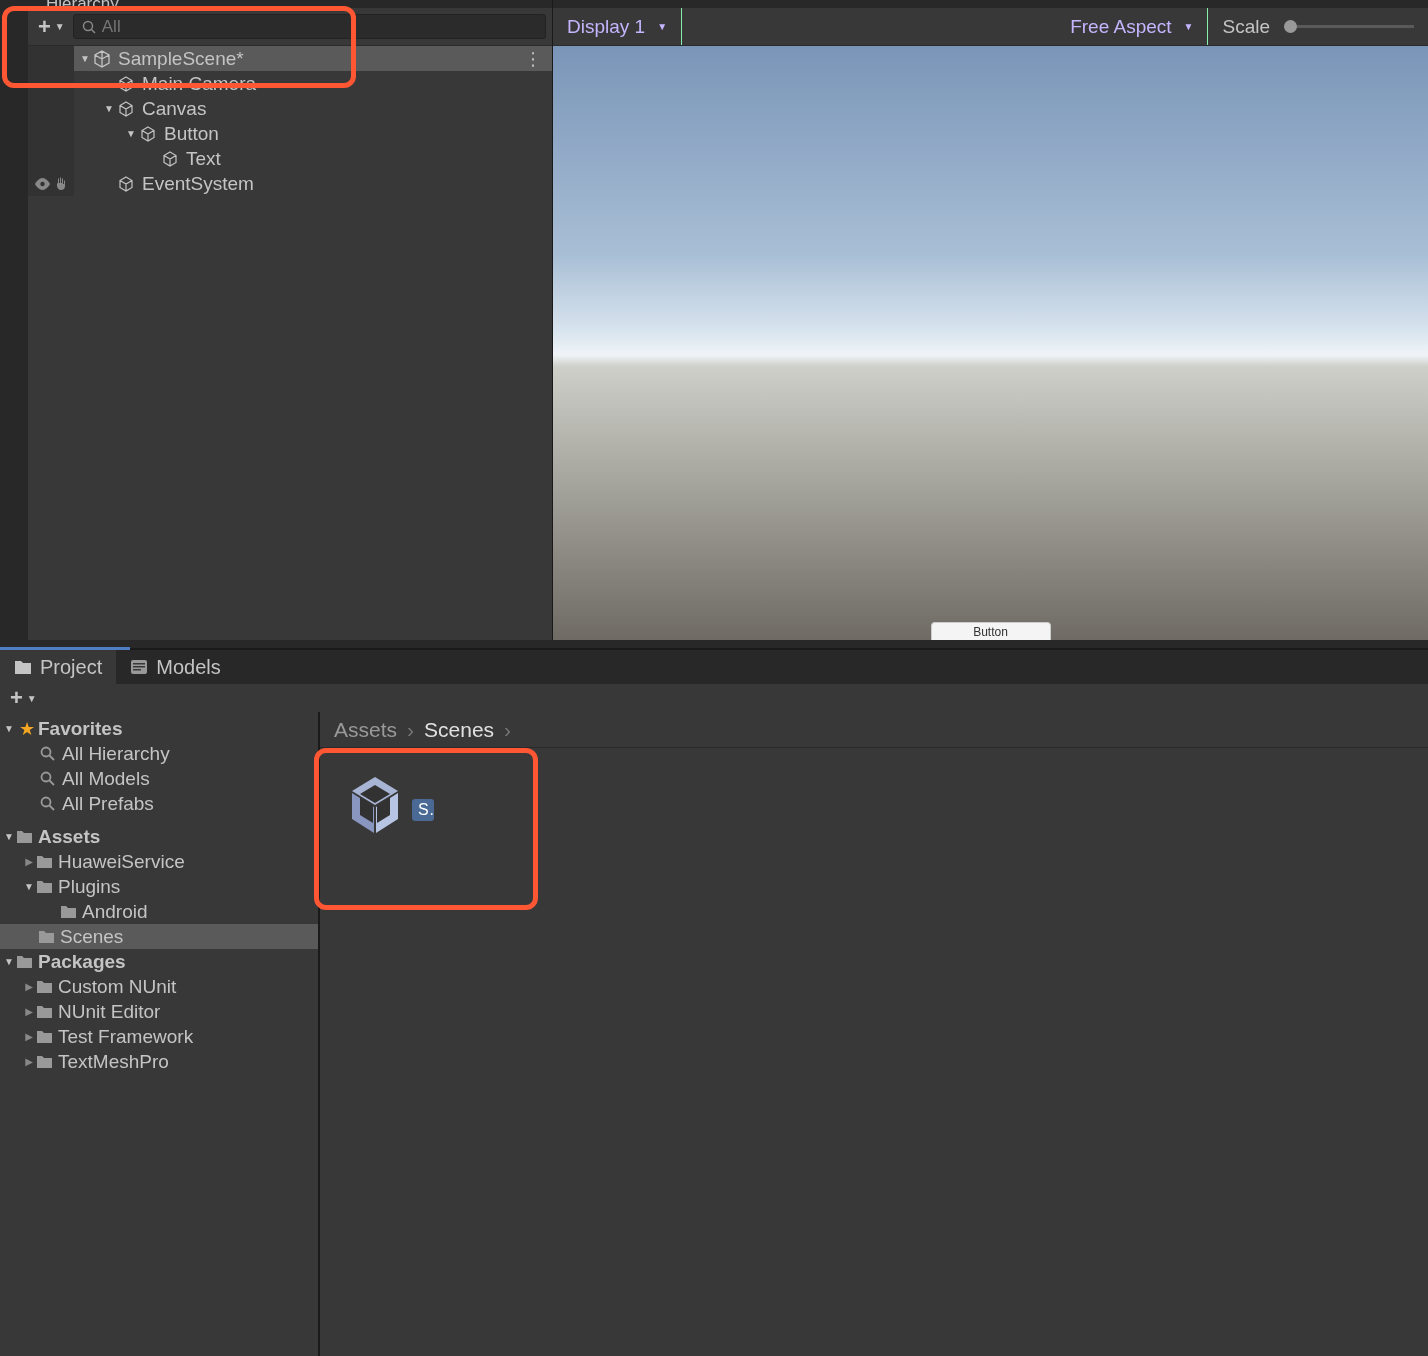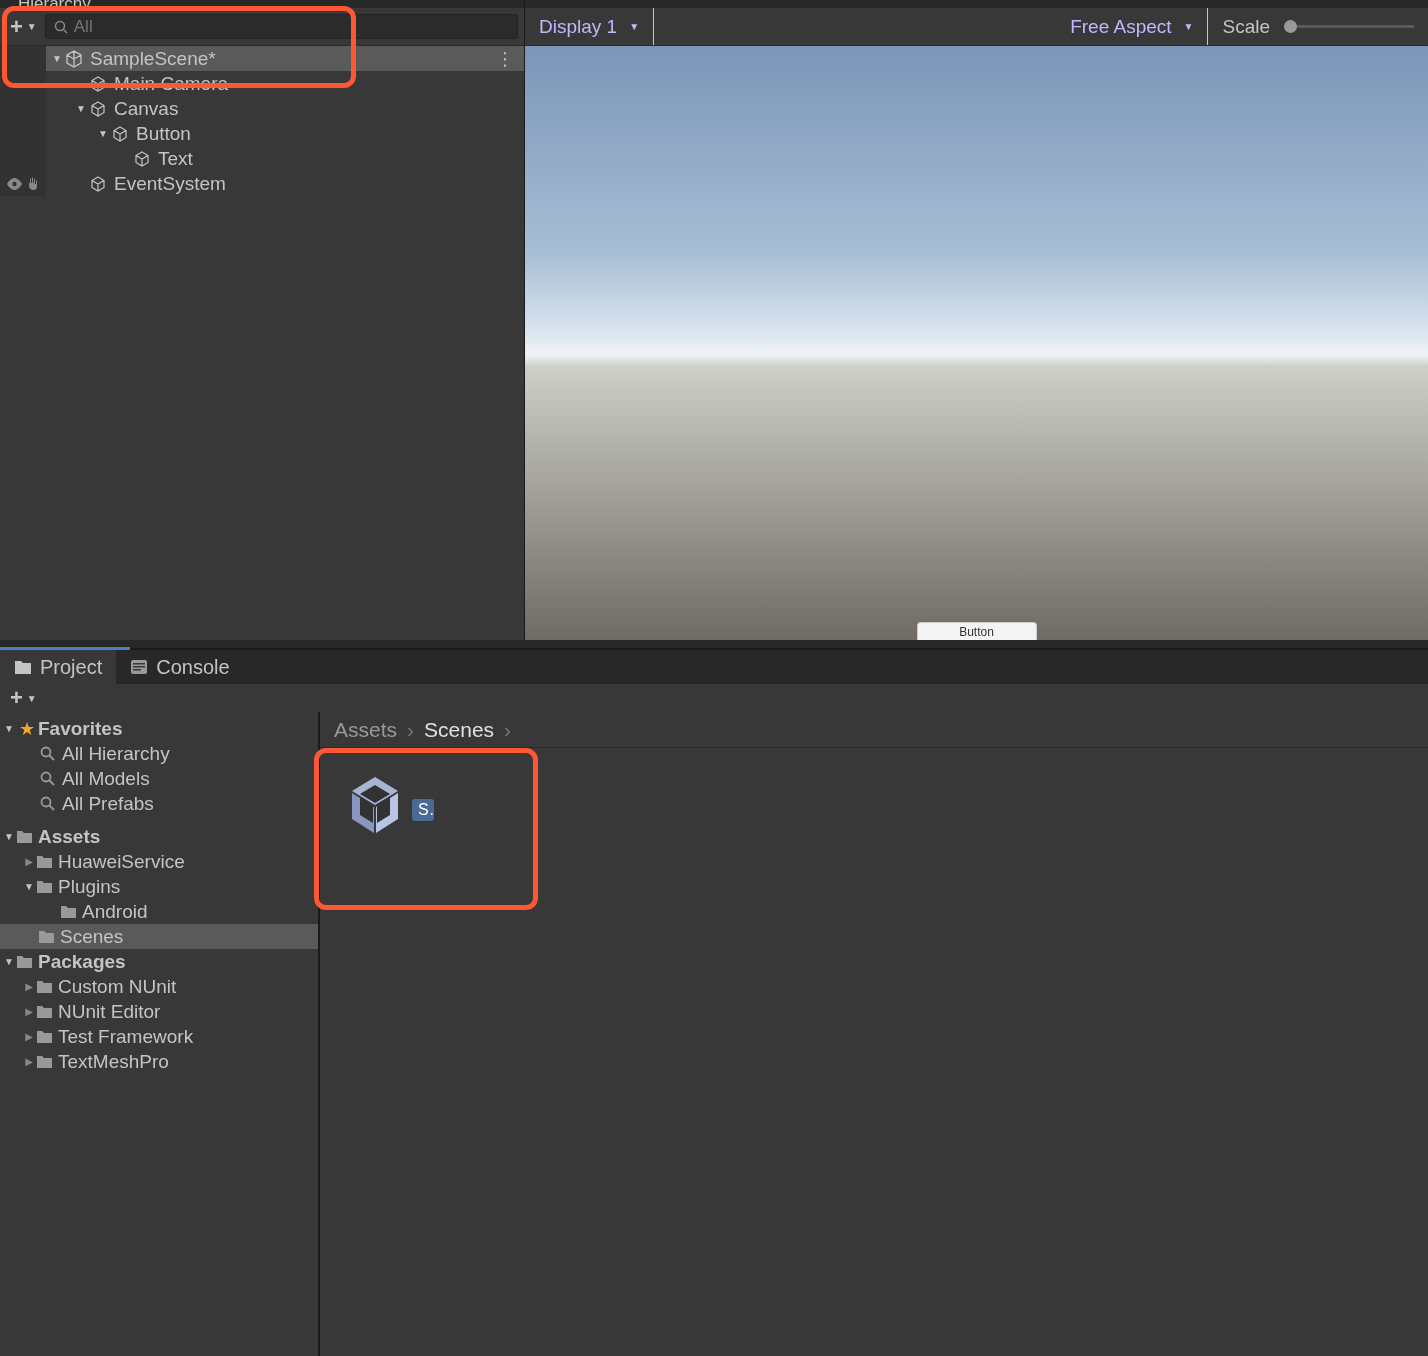--- a/index.html
+++ b/index.html
@@ -1,18 +1,18 @@
 <!DOCTYPE html>
 <html><head>
 <meta charset="utf-8">
 <style>
 * { margin: 0; padding: 0; box-sizing: border-box; font-family: Arial, sans-serif; user-select: none; }
 body { background: #282828; color: #c4c4c4; width: 1428px; height: 1356px; overflow: hidden; position: relative; }
 
-.top-section { display: flex; height: 640px; }
+.top-section { display: flex; height: 640px; margin-left: 28px; }
 .hierarchy-panel { width: 525px; background: #383838; display: flex; flex-direction: column; border-right: 1px solid #1a1a1a; }
 .panel-header { height: 8px; background: #282828; display: flex; align-items: center; padding: 0 12px; font-size: 17px; color: #c4c4c4; }
 .panel-header-icon { margin-right: 6px; }
 
 .hierarchy-toolbar { height: 38px; background: #383838; display: flex; align-items: center; padding: 2px 6px; gap: 4px; border-bottom: 1px solid #2a2a2a; }
 .plus-button { display: flex; align-items: center; padding: 2px 4px; cursor: pointer; }
 .plus-icon { font-size: 22px; color: #c4c4c4; font-weight: bold; }
 .dropdown-arrow { font-size: 10px; color: #c4c4c4; margin-left: 4px; }
 .search-box { flex: 1; background: #2b2b2b; border-radius: 3px; height: 25px; display: flex; align-items: center; padding: 0 8px; border: 1px solid #222; }
 .search-icon { font-size: 14px; color: #888; margin-right: 6px; }
@@ -217,21 +217,21 @@
       </div>
       <div class="tab">
         <span class="tab-icon">
           <svg width="18" height="16" viewBox="0 0 18 16">
               <rect x="1" y="1" width="16" height="14" rx="2" fill="#999"></rect>
               <rect x="3" y="4" width="12" height="1.5" fill="#383838"></rect>
               <rect x="3" y="7" width="12" height="1.5" fill="#383838"></rect>
               <rect x="3" y="10" width="8" height="1.5" fill="#383838"></rect>
             </svg>
         </span>
-        <span>Console</span>
+        <span>Models</span>
       </div>
     </div>
     <div class="bottom-top-accent" style="position:absolute;top:-3px;left:0"></div>
   </div>
   <div class="project-toolbar">
     <div class="plus-button">
       <span class="plus-icon">+</span>
       <span class="dropdown-arrow">▼</span>
     </div>
   </div>

